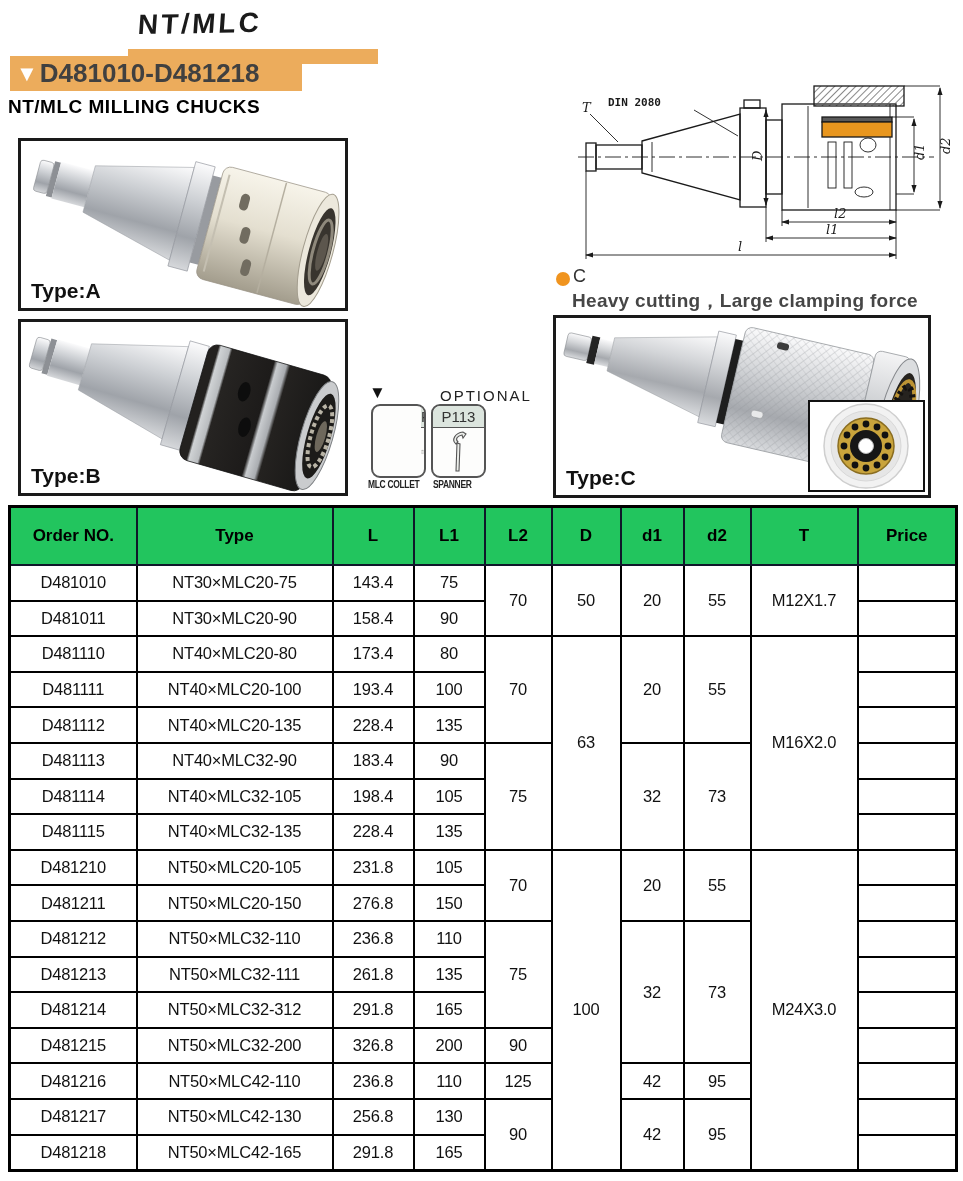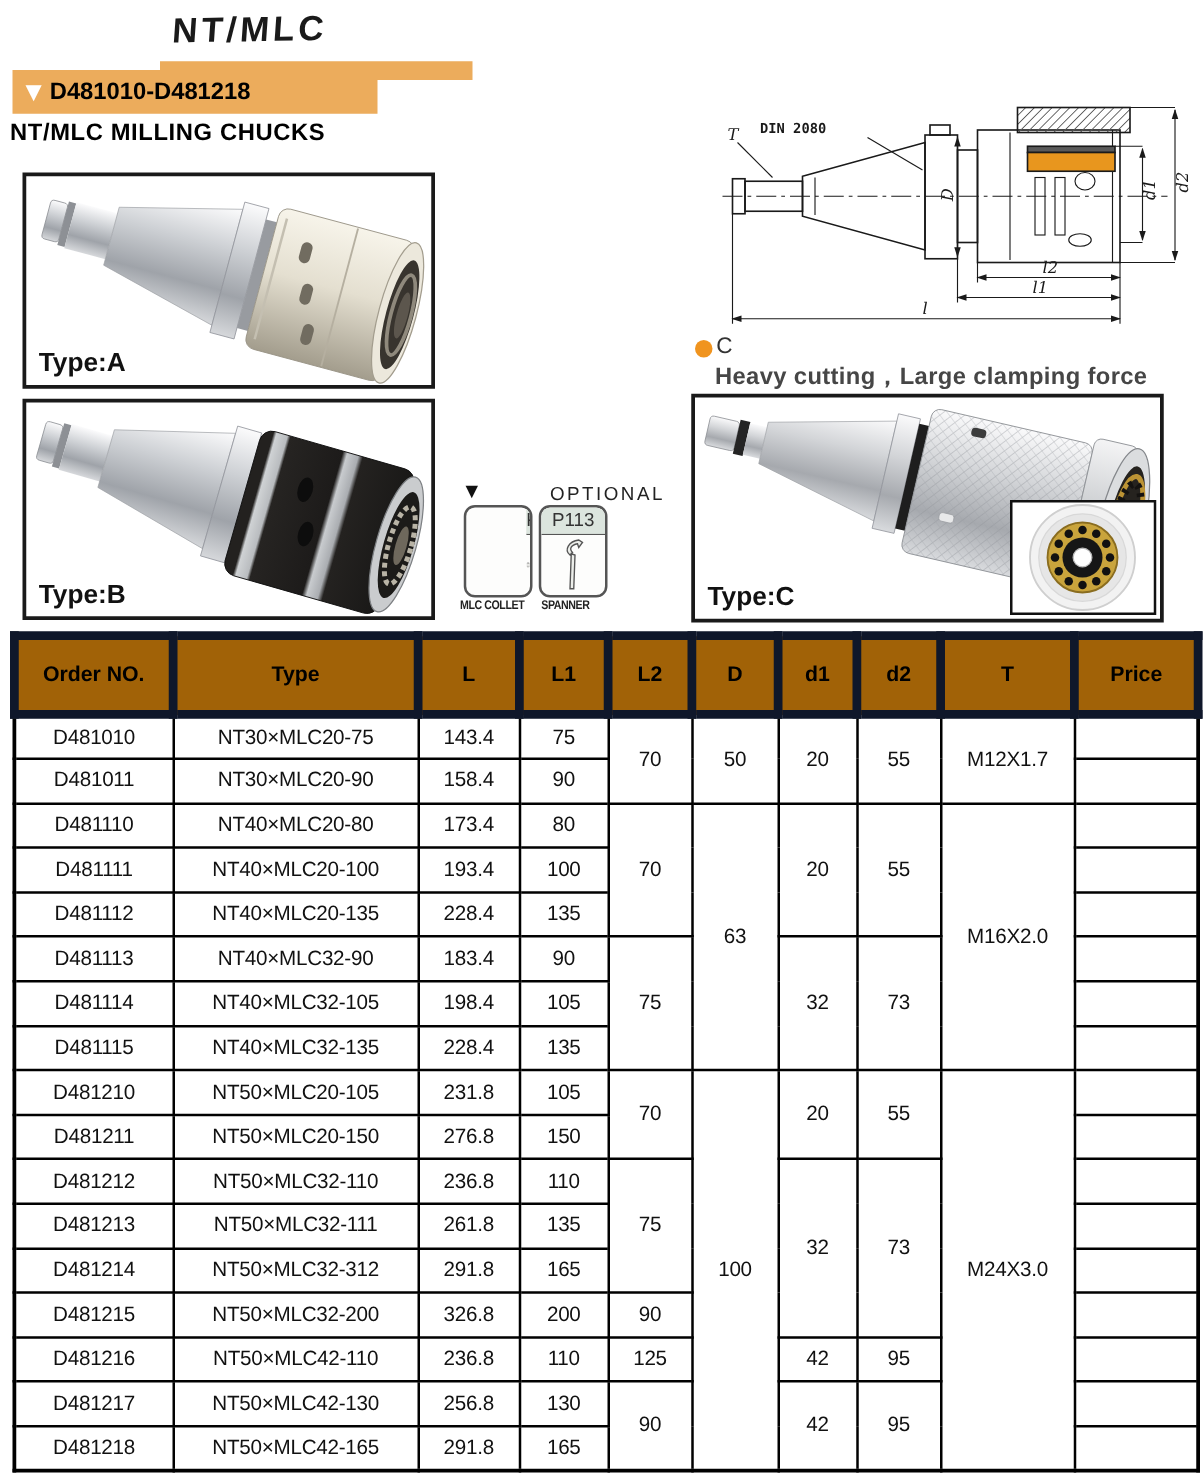--- a/index.html
+++ b/index.html
@@ -6,21 +6,21 @@
   .page{position:relative;width:963px;height:1181px;background:#fff;overflow:hidden;
         font-family:"Liberation Sans",sans-serif;color:#111;}
 
   
   .series-title{position:absolute;left:138px;top:8px;font-size:28px;font-weight:bold;
     letter-spacing:3px;color:#1a1a1a;transform:skewX(-5deg) rotate(-1deg);}
   .banner-strip{position:absolute;left:128px;top:49px;width:250px;height:15px;background:#ecac5c;}
   .banner-main{position:absolute;left:10px;top:56px;width:292px;height:35px;background:#ecac5c;
     display:flex;align-items:center;padding-left:6px;box-sizing:border-box;}
   .banner-tri{color:#fff;font-size:22px;line-height:1;margin-right:2px;}
-  .banner-text{color:#000000;font-size:19px;font-weight:bold;letter-spacing:0px;}
+  .banner-text{color:#404040;font-size:26px;font-weight:bold;letter-spacing:0px;}
   .subtitle{position:absolute;left:8px;top:96px;font-size:19px;color:#000000;letter-spacing:0.5px;font-weight:bold;}
 
   
   .photo-box{position:absolute;border:3px solid #1a1a1a;background:#fff;box-sizing:border-box;}
   .box-a{left:18px;top:138px;width:330px;height:173px;}
   .box-b{left:18px;top:319px;width:330px;height:177px;}
   .box-c{left:553px;top:315px;width:378px;height:183px;}
   .type-label{position:absolute;left:10px;bottom:5px;font-size:21px;font-weight:bold;color:#111;z-index:5;}
   .photo-box svg{position:absolute;left:0;top:0;}
 
@@ -46,22 +46,22 @@
   .feat-dot{position:absolute;left:556px;top:272px;width:14px;height:14px;border-radius:50%;background:#f0941f;}
   .feat-c{position:absolute;left:573px;top:266px;font-size:18px;color:#333;}
   .feat-text{position:absolute;left:572px;top:288px;font-size:19px;color:#464646;letter-spacing:0.3px;font-weight:bold;}
 
   
   .tech-drawing{position:absolute;left:556px;top:46px;width:404px;height:215px;}
 
   
   #spec-table{position:absolute;left:8px;top:505px;width:947px;border-collapse:collapse;
     table-layout:fixed;border:3px solid #000;}
-  #spec-table th{background:#a16207;font-size:17px;font-weight:bold;color:#000;
-    border:7px solid #0f172a;height:56px;padding:0;}
+  #spec-table th{background:#22c55e;font-size:17px;font-weight:bold;color:#000;
+    border:2px solid #0f172a;height:56px;padding:0;}
   #spec-table td{border:2px solid #000;text-align:center;font-size:16.5px;color:#111;
     padding:0;letter-spacing:-0.2px;}
   #spec-table tr.data-row{height:35.6px;}
 </style>
 </head>
 <body>
 
 <div class="page">
 
   <div class="series-title">NT/MLC</div>

